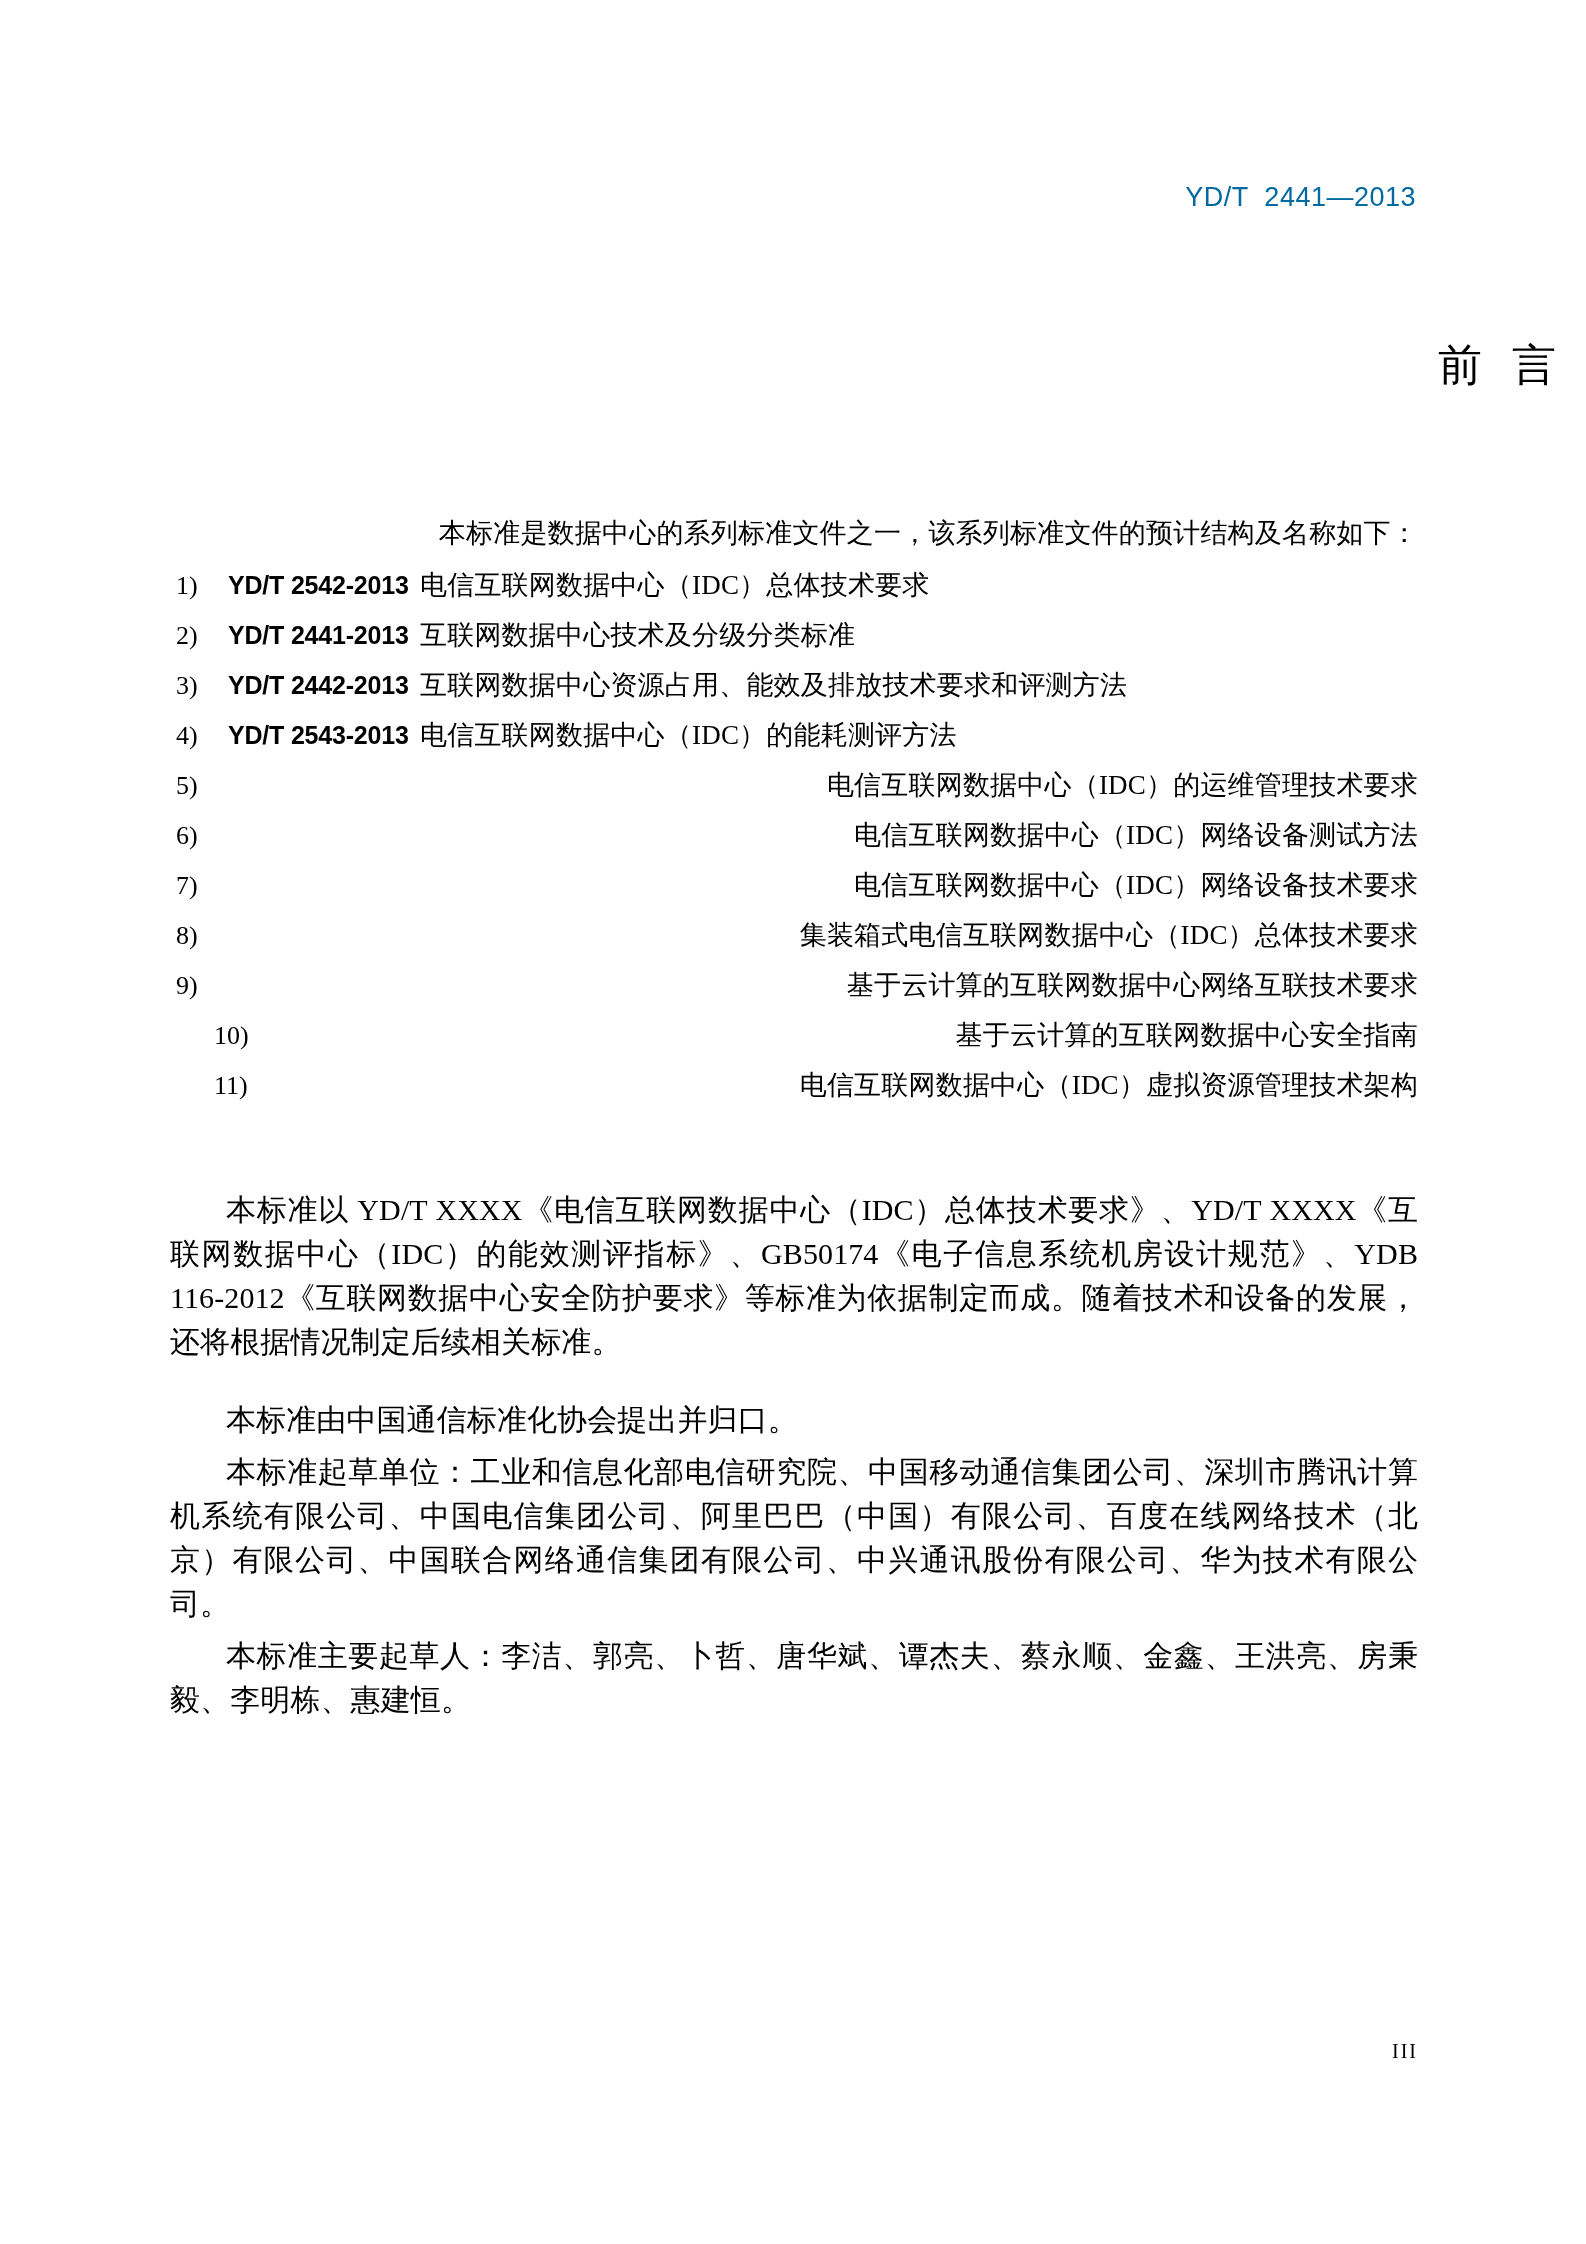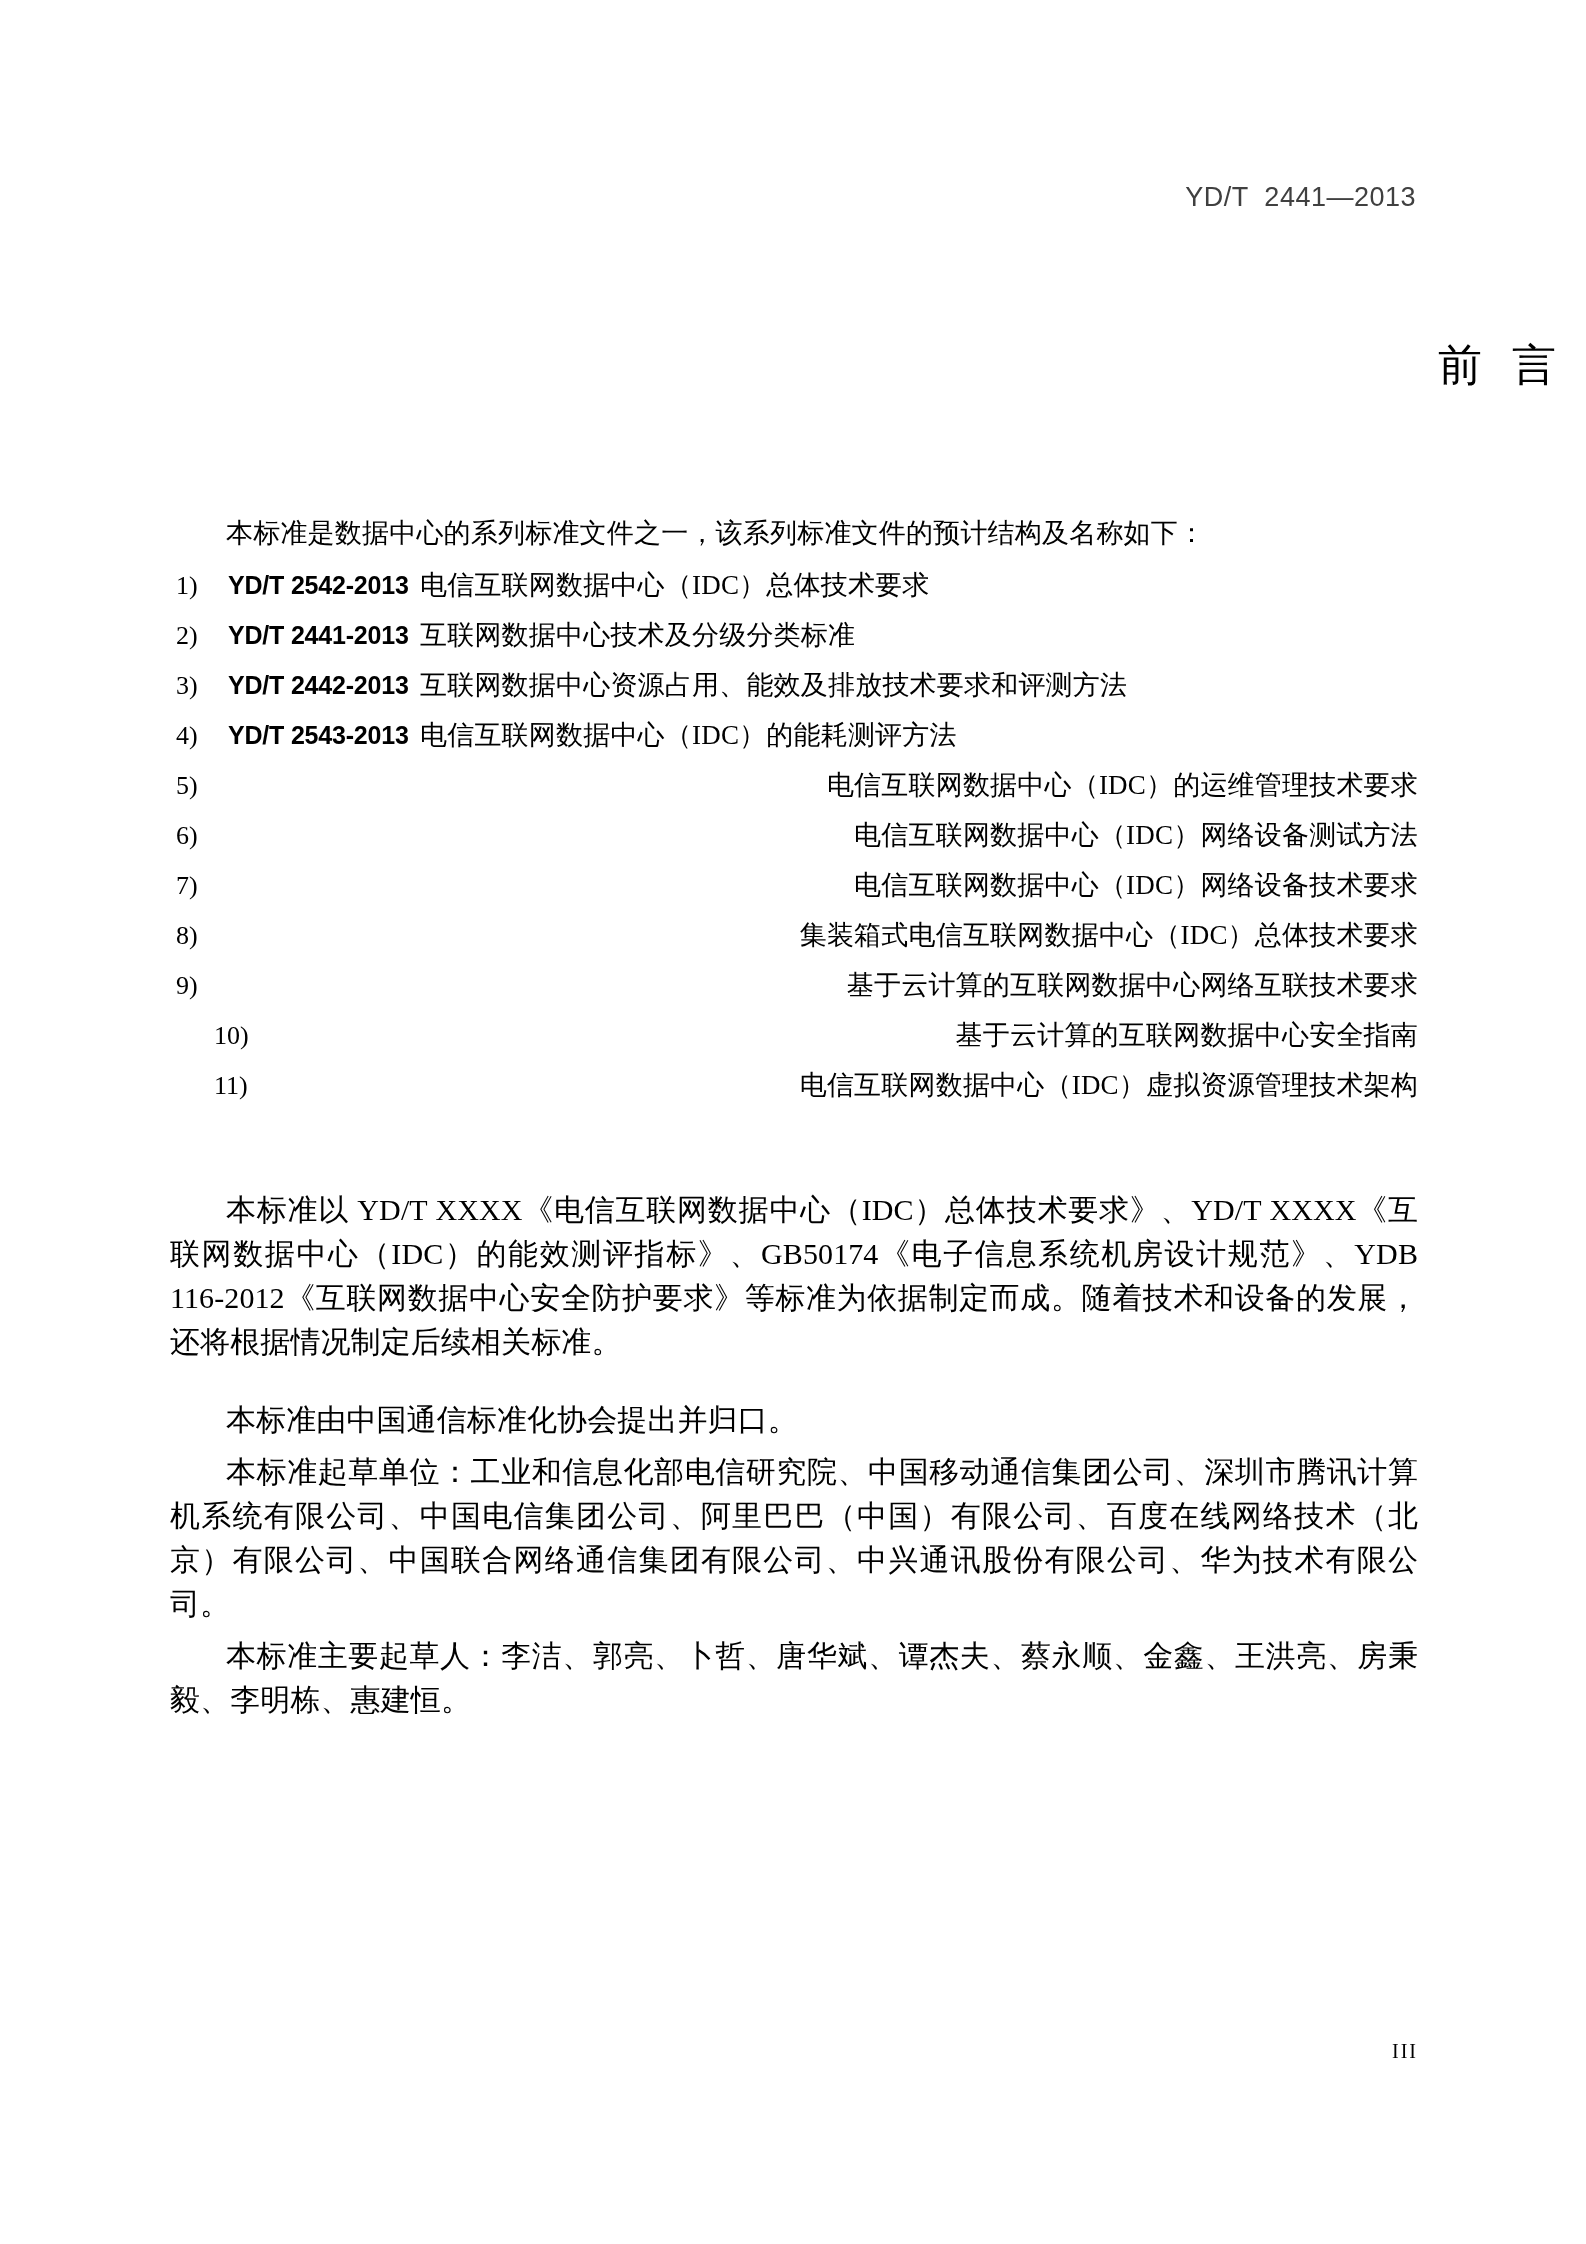--- a/index.html
+++ b/index.html
@@ -24,21 +24,21 @@
   
   .doc-header {
     position: absolute;
     top: 182px;
     left: 170px;
     right: 170px;
     text-align: right;
     font-family: "Liberation Sans", "DejaVu Sans", sans-serif;
     font-size: 27px;
     letter-spacing: 0.5px;
-    color: #404040;
+    color: #0369a1;
     white-space: pre;
   }
 
   
   .doc-title {
     position: absolute;
     top: 336px;
     left: 0;
     width: 1586px;
     text-align: right;
@@ -56,20 +56,21 @@
     left: 170px;
     width: 1248px;
   }
 
   .intro-line {
     font-size: 27px;
     line-height: 50px;
     text-indent: 56px;
     margin: 0 0 2px 0;
     letter-spacing: 0.2px;
+    text-align: right;
   }
 
   
   .std-list {
     list-style: none;
     margin: 0;
     padding: 0;
   }
   .std-item {
     display: flex;

